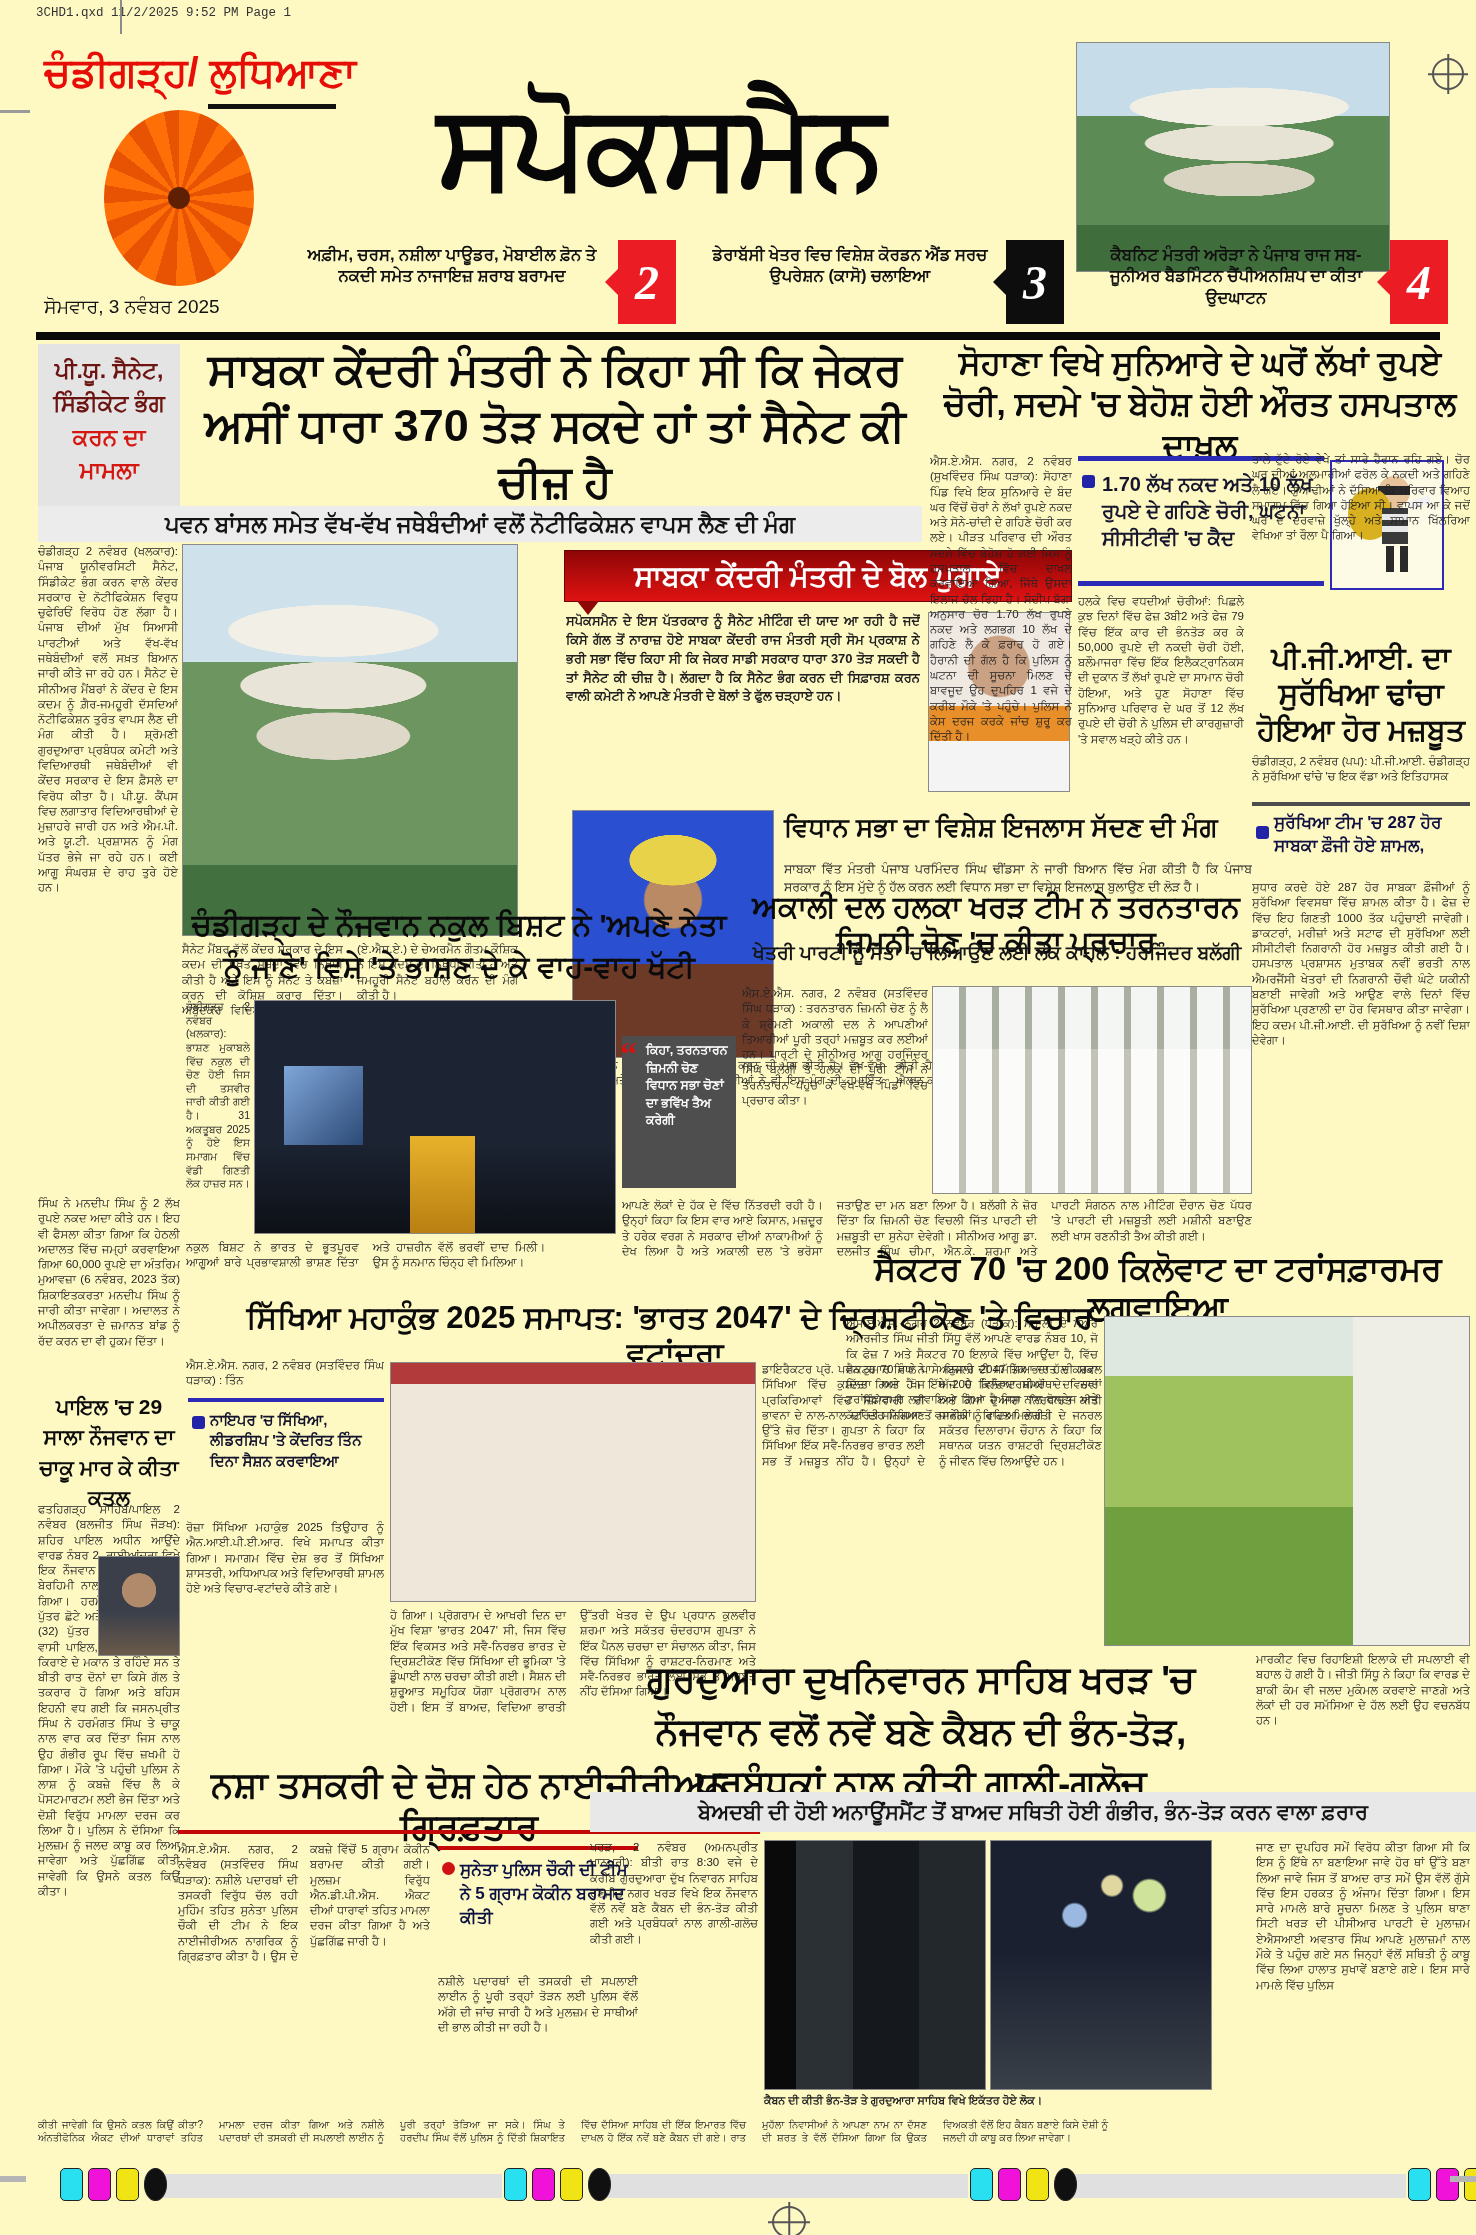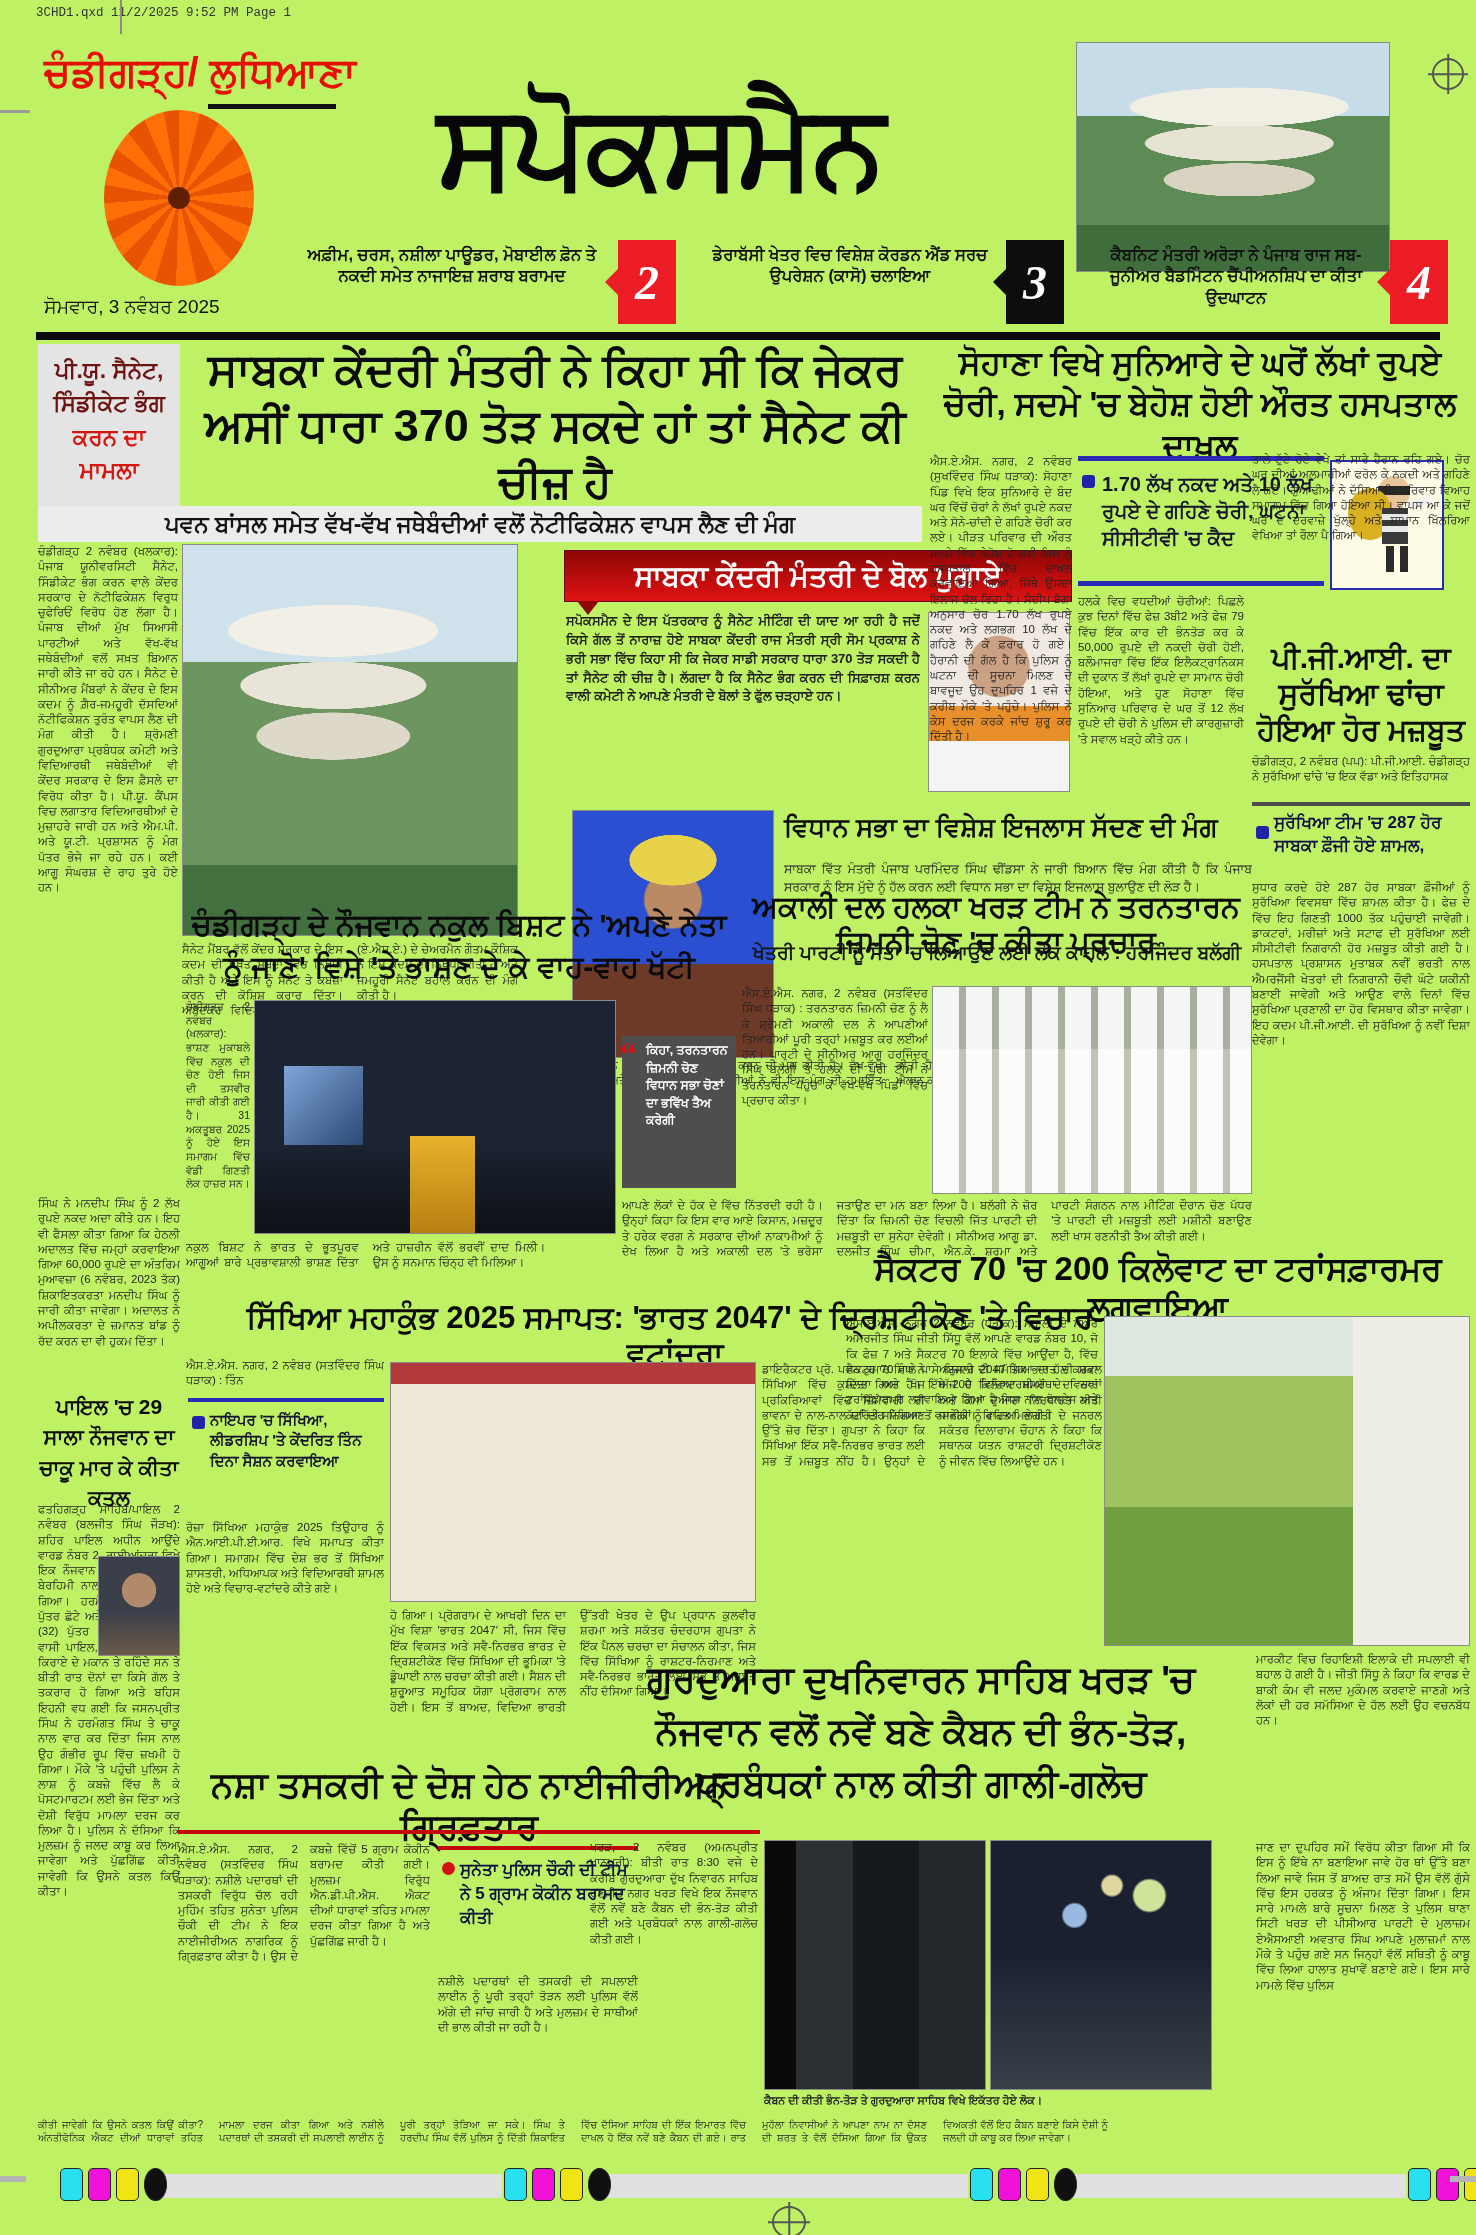--- a/index.html
+++ b/index.html
@@ -1,17 +1,17 @@
 <!DOCTYPE html>
 <html><head>
 <meta charset="utf-8">
 <title>Newspaper Page</title>
 <style>
   html,body{margin:0;padding:0;background:#fff;}
-  #page{position:relative;width:1476px;height:2235px;background:#bef264;overflow:hidden;
+  #page{position:relative;width:1476px;height:2235px;background:#fef9c3;overflow:hidden;
         font-family:"Liberation Sans","DejaVu Sans",sans-serif;color:#1b1b1b;}
   .abs{position:absolute;}
   .body-txt{font-size:11.5px;line-height:1.33;text-align:justify;font-weight:500;color:#232323;overflow:hidden;}
   .body-sm{font-size:10.5px;line-height:1.3;text-align:justify;font-weight:500;color:#232323;overflow:hidden;}
   .photo{border:1px solid #8a8a8a;box-sizing:border-box;}
 
   
   #print-header{left:36px;top:6px;width:640px;height:20px;font-family:"Liberation Mono","DejaVu Sans Mono",monospace;
     font-size:12.5px;color:#333;}
   #mark-vline{left:120px;top:0;width:2px;height:34px;background:#8a8a8a;}
@@ -319,20 +319,21 @@
   <div class="abs" id="nigerian-headline">ਨਸ਼ਾ ਤਸਕਰੀ ਦੇ ਦੋਸ਼ ਹੇਠ ਨਾਈਜੀਰੀਅਨ ਗ੍ਰਿਫ਼ਤਾਰ</div>
   <div class="abs" id="nigerian-underline"></div>
   <div class="abs body-txt" id="nigerian-cols">ਐਸ.ਏ.ਐਸ. ਨਗਰ, 2 ਨਵੰਬਰ (ਸਤਵਿੰਦਰ ਸਿੰਘ ਧੜਾਕ): ਨਸ਼ੀਲੇ ਪਦਾਰਥਾਂ ਦੀ ਤਸਕਰੀ ਵਿਰੁੱਧ ਚੱਲ ਰਹੀ ਮੁਹਿੰਮ ਤਹਿਤ ਸੁਨੇਤਾ ਪੁਲਿਸ ਚੌਕੀ ਦੀ ਟੀਮ ਨੇ ਇਕ ਨਾਈਜੀਰੀਅਨ ਨਾਗਰਿਕ ਨੂੰ ਗ੍ਰਿਫ਼ਤਾਰ ਕੀਤਾ ਹੈ। ਉਸ ਦੇ ਕਬਜ਼ੇ ਵਿੱਚੋਂ 5 ਗ੍ਰਾਮ ਕੋਕੀਨ ਬਰਾਮਦ ਕੀਤੀ ਗਈ। ਮੁਲਜ਼ਮ ਵਿਰੁੱਧ ਐਨ.ਡੀ.ਪੀ.ਐਸ. ਐਕਟ ਦੀਆਂ ਧਾਰਾਵਾਂ ਤਹਿਤ ਮਾਮਲਾ ਦਰਜ ਕੀਤਾ ਗਿਆ ਹੈ ਅਤੇ ਪੁੱਛਗਿੱਛ ਜਾਰੀ ਹੈ।</div>
   <div class="abs" id="nigerian-box">
     <span class="dot"></span>
     <span>ਸੁਨੇਤਾ ਪੁਲਿਸ ਚੌਕੀ ਦੀ ਟੀਮ ਨੇ 5 ਗ੍ਰਾਮ ਕੋਕੀਨ ਬਰਾਮਦ ਕੀਤੀ</span>
   </div>
   <div class="abs body-txt" id="nigerian-below">ਨਸ਼ੀਲੇ ਪਦਾਰਥਾਂ ਦੀ ਤਸਕਰੀ ਦੀ ਸਪਲਾਈ ਲਾਈਨ ਨੂੰ ਪੂਰੀ ਤਰ੍ਹਾਂ ਤੋੜਨ ਲਈ ਪੁਲਿਸ ਵੱਲੋਂ ਅੱਗੇ ਦੀ ਜਾਂਚ ਜਾਰੀ ਹੈ ਅਤੇ ਮੁਲਜ਼ਮ ਦੇ ਸਾਥੀਆਂ ਦੀ ਭਾਲ ਕੀਤੀ ਜਾ ਰਹੀ ਹੈ।</div>
 
   <div class="abs" id="gurd-headline">ਗੁਰਦੁਆਰਾ ਦੁਖਨਿਵਾਰਨ ਸਾਹਿਬ ਖਰੜ 'ਚ ਨੌਜਵਾਨ ਵਲੋਂ ਨਵੇਂ ਬਣੇ ਕੈਬਨ ਦੀ ਭੰਨ-ਤੋੜ, ਪ੍ਰਬੰਧਕਾਂ ਨਾਲ ਕੀਤੀ ਗਾਲੀ-ਗਲੋਚ</div>
+  <div class="abs" id="gurd-subhead">ਬੇਅਦਬੀ ਦੀ ਹੋਈ ਅਨਾਊਂਸਮੈਂਟ ਤੋਂ ਬਾਅਦ ਸਥਿਤੀ ਹੋਈ ਗੰਭੀਰ, ਭੰਨ-ਤੋੜ ਕਰਨ ਵਾਲਾ ਫ਼ਰਾਰ</div>
   <div class="abs body-txt" id="gurd-byline-col">ਖਰੜ, 2 ਨਵੰਬਰ (ਅਮਨਪ੍ਰੀਤ ਖਾਨਪੁਰੀ): ਬੀਤੀ ਰਾਤ 8:30 ਵਜੇ ਦੇ ਕਰੀਬ ਗੁਰਦੁਆਰਾ ਦੁੱਖ ਨਿਵਾਰਨ ਸਾਹਿਬ ਰਣਜੀਤ ਨਗਰ ਖਰੜ ਵਿਖੇ ਇਕ ਨੌਜਵਾਨ ਵੱਲੋਂ ਨਵੇਂ ਬਣੇ ਕੈਬਨ ਦੀ ਭੰਨ-ਤੋੜ ਕੀਤੀ ਗਈ ਅਤੇ ਪ੍ਰਬੰਧਕਾਂ ਨਾਲ ਗਾਲੀ-ਗਲੋਚ ਕੀਤੀ ਗਈ।</div>
   <div class="abs photo" id="gurd-photo1"></div>
   <div class="abs photo" id="gurd-photo2"></div>
   <div class="abs body-txt" id="gurd-right-col">ਜਾਣ ਦਾ ਦੁਪਹਿਰ ਸਮੇਂ ਵਿਰੋਧ ਕੀਤਾ ਗਿਆ ਸੀ ਕਿ ਇਸ ਨੂੰ ਇੱਥੇ ਨਾ ਬਣਾਇਆ ਜਾਵੇ ਹੋਰ ਥਾਂ ਉੱਤੇ ਬਣਾ ਲਿਆ ਜਾਵੇ ਜਿਸ ਤੋਂ ਬਾਅਦ ਰਾਤ ਸਮੇਂ ਉਸ ਵੱਲੋਂ ਗੁੱਸੇ ਵਿੱਚ ਇਸ ਹਰਕਤ ਨੂੰ ਅੰਜਾਮ ਦਿੱਤਾ ਗਿਆ। ਇਸ ਸਾਰੇ ਮਾਮਲੇ ਬਾਰੇ ਸੂਚਨਾ ਮਿਲਣ ਤੇ ਪੁਲਿਸ ਥਾਣਾ ਸਿਟੀ ਖਰੜ ਦੀ ਪੀਸੀਆਰ ਪਾਰਟੀ ਦੇ ਮੁਲਾਜ਼ਮ ਏਐਸਆਈ ਅਵਤਾਰ ਸਿੰਘ ਆਪਣੇ ਮੁਲਾਜ਼ਮਾਂ ਨਾਲ ਮੌਕੇ ਤੇ ਪਹੁੰਚ ਗਏ ਸਨ ਜਿਨ੍ਹਾਂ ਵੱਲੋਂ ਸਥਿਤੀ ਨੂੰ ਕਾਬੂ ਵਿੱਚ ਲਿਆ ਹਾਲਾਤ ਸੁਖਾਵੇਂ ਬਣਾਏ ਗਏ। ਇਸ ਸਾਰੇ ਮਾਮਲੇ ਵਿੱਚ ਪੁਲਿਸ</div>
   <div class="abs" id="gurd-caption">ਕੈਬਨ ਦੀ ਕੀਤੀ ਭੰਨ-ਤੋੜ ਤੇ ਗੁਰਦੁਆਰਾ ਸਾਹਿਬ ਵਿਖੇ ਇਕੱਤਰ ਹੋਏ ਲੋਕ।</div>
 
   <div class="abs" id="bottom-row">ਕੀਤੀ ਜਾਵੇਗੀ ਕਿ ਉਸਨੇ ਕਤਲ ਕਿਉਂ ਕੀਤਾ? ਅੰਨਤੀਫੋਨਿਕ ਐਕਟ ਦੀਆਂ ਧਾਰਾਵਾਂ ਤਹਿਤ ਮਾਮਲਾ ਦਰਜ ਕੀਤਾ ਗਿਆ ਅਤੇ ਨਸ਼ੀਲੇ ਪਦਾਰਥਾਂ ਦੀ ਤਸਕਰੀ ਦੀ ਸਪਲਾਈ ਲਾਈਨ ਨੂੰ ਪੂਰੀ ਤਰ੍ਹਾਂ ਤੋੜਿਆ ਜਾ ਸਕੇ। ਸਿੰਘ ਤੇ ਹਰਦੀਪ ਸਿੰਘ ਵੱਲੋਂ ਪੁਲਿਸ ਨੂੰ ਦਿੱਤੀ ਸ਼ਿਕਾਇਤ ਵਿੱਚ ਦੱਸਿਆ ਸਾਹਿਬ ਦੀ ਇੱਕ ਇਮਾਰਤ ਵਿੱਚ ਦਾਖਲ ਹੋ ਇੱਕ ਨਵੇਂ ਬਣੇ ਕੈਬਨ ਦੀ ਗਏ। ਰਾਤ ਮੁਹੱਲਾ ਨਿਵਾਸੀਆਂ ਨੇ ਆਪਣਾ ਨਾਮ ਨਾ ਦੱਸਣ ਦੀ ਸ਼ਰਤ ਤੇ ਵੱਲੋਂ ਦੱਸਿਆ ਗਿਆ ਕਿ ਉਕਤ ਵਿਅਕਤੀ ਵੱਲੋਂ ਇਹ ਕੈਬਨ ਬਣਾਏ ਕਿਸੇ ਦੋਸ਼ੀ ਨੂੰ ਜਲਦੀ ਹੀ ਕਾਬੂ ਕਰ ਲਿਆ ਜਾਵੇਗਾ।</div>
 
   <div class="abs graybar" id="gray-bar-1"></div>
   <div class="abs graybar" id="gray-bar-2"></div>

